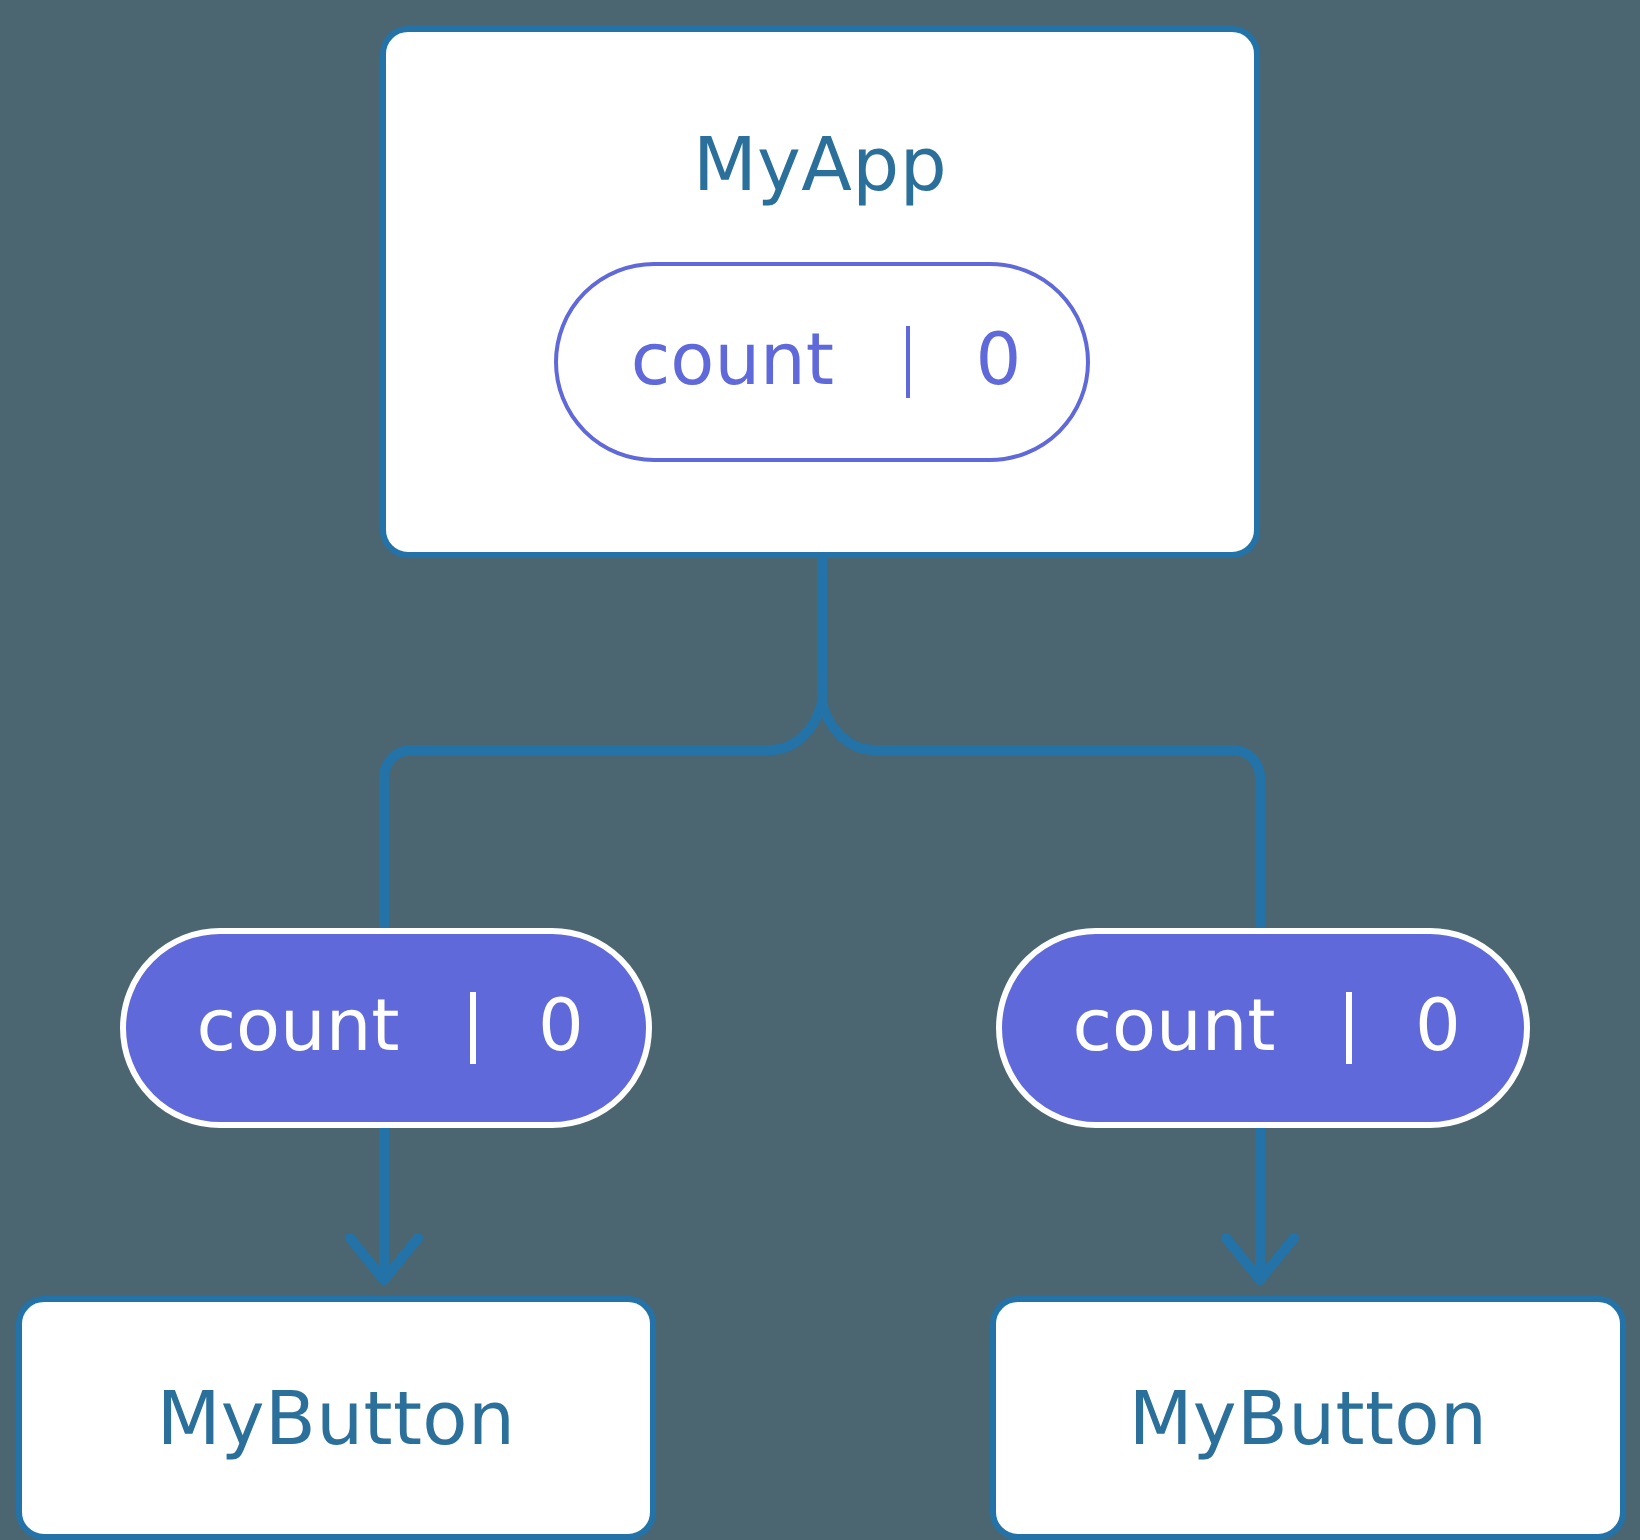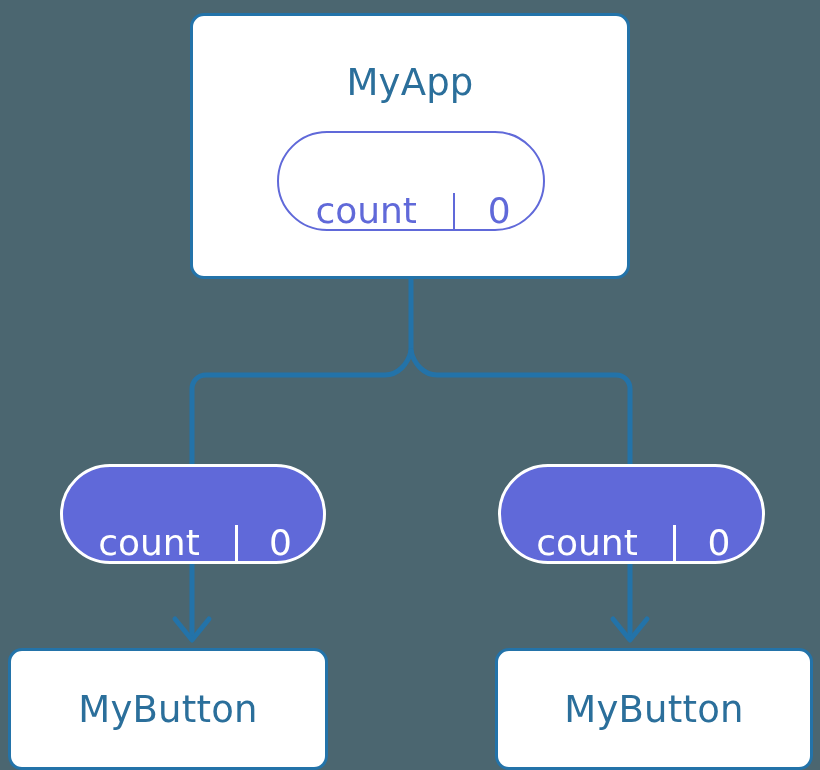--- a/index.html
+++ b/index.html
@@ -67,21 +67,21 @@
     width: 318px;
     height: 122px;
     justify-content: center;
   }
 
   
   .pill {
     position: absolute;
     box-sizing: border-box;
     display: flex;
-    align-items: flex-end;
+    align-items: center;
     border-radius: 999px;
     overflow: hidden;
   }
   .pill .cell {
     display: flex;
     align-items: center;
     justify-content: center;
     font-size: 36px;
     font-weight: 400;
     line-height: 1;

